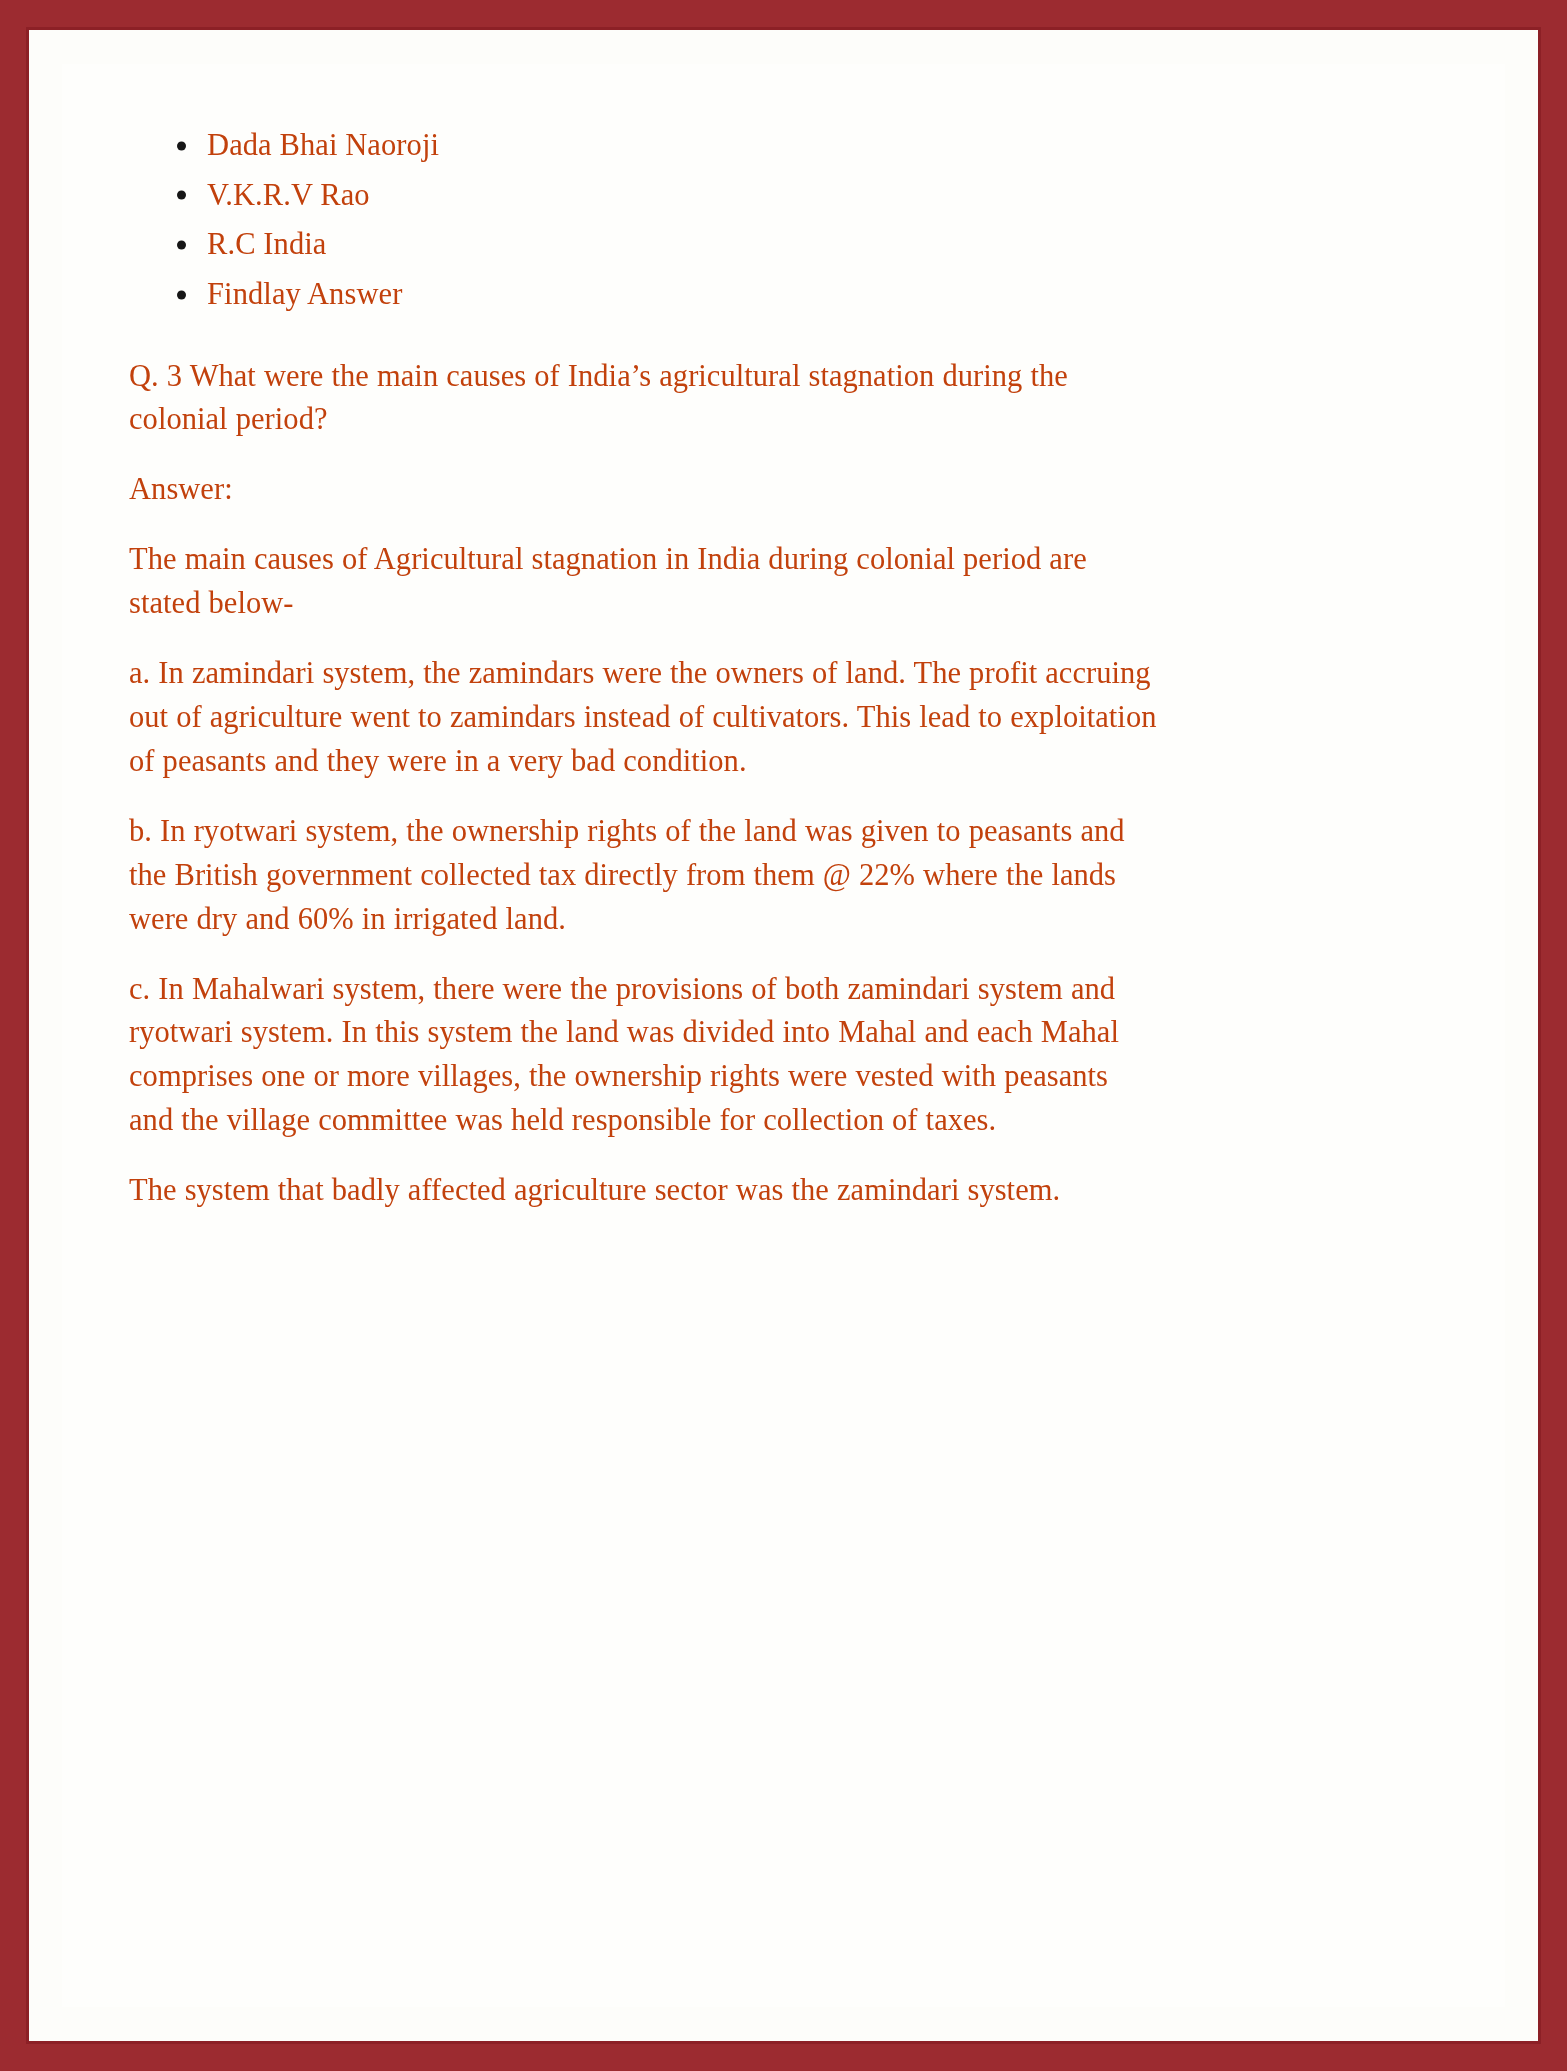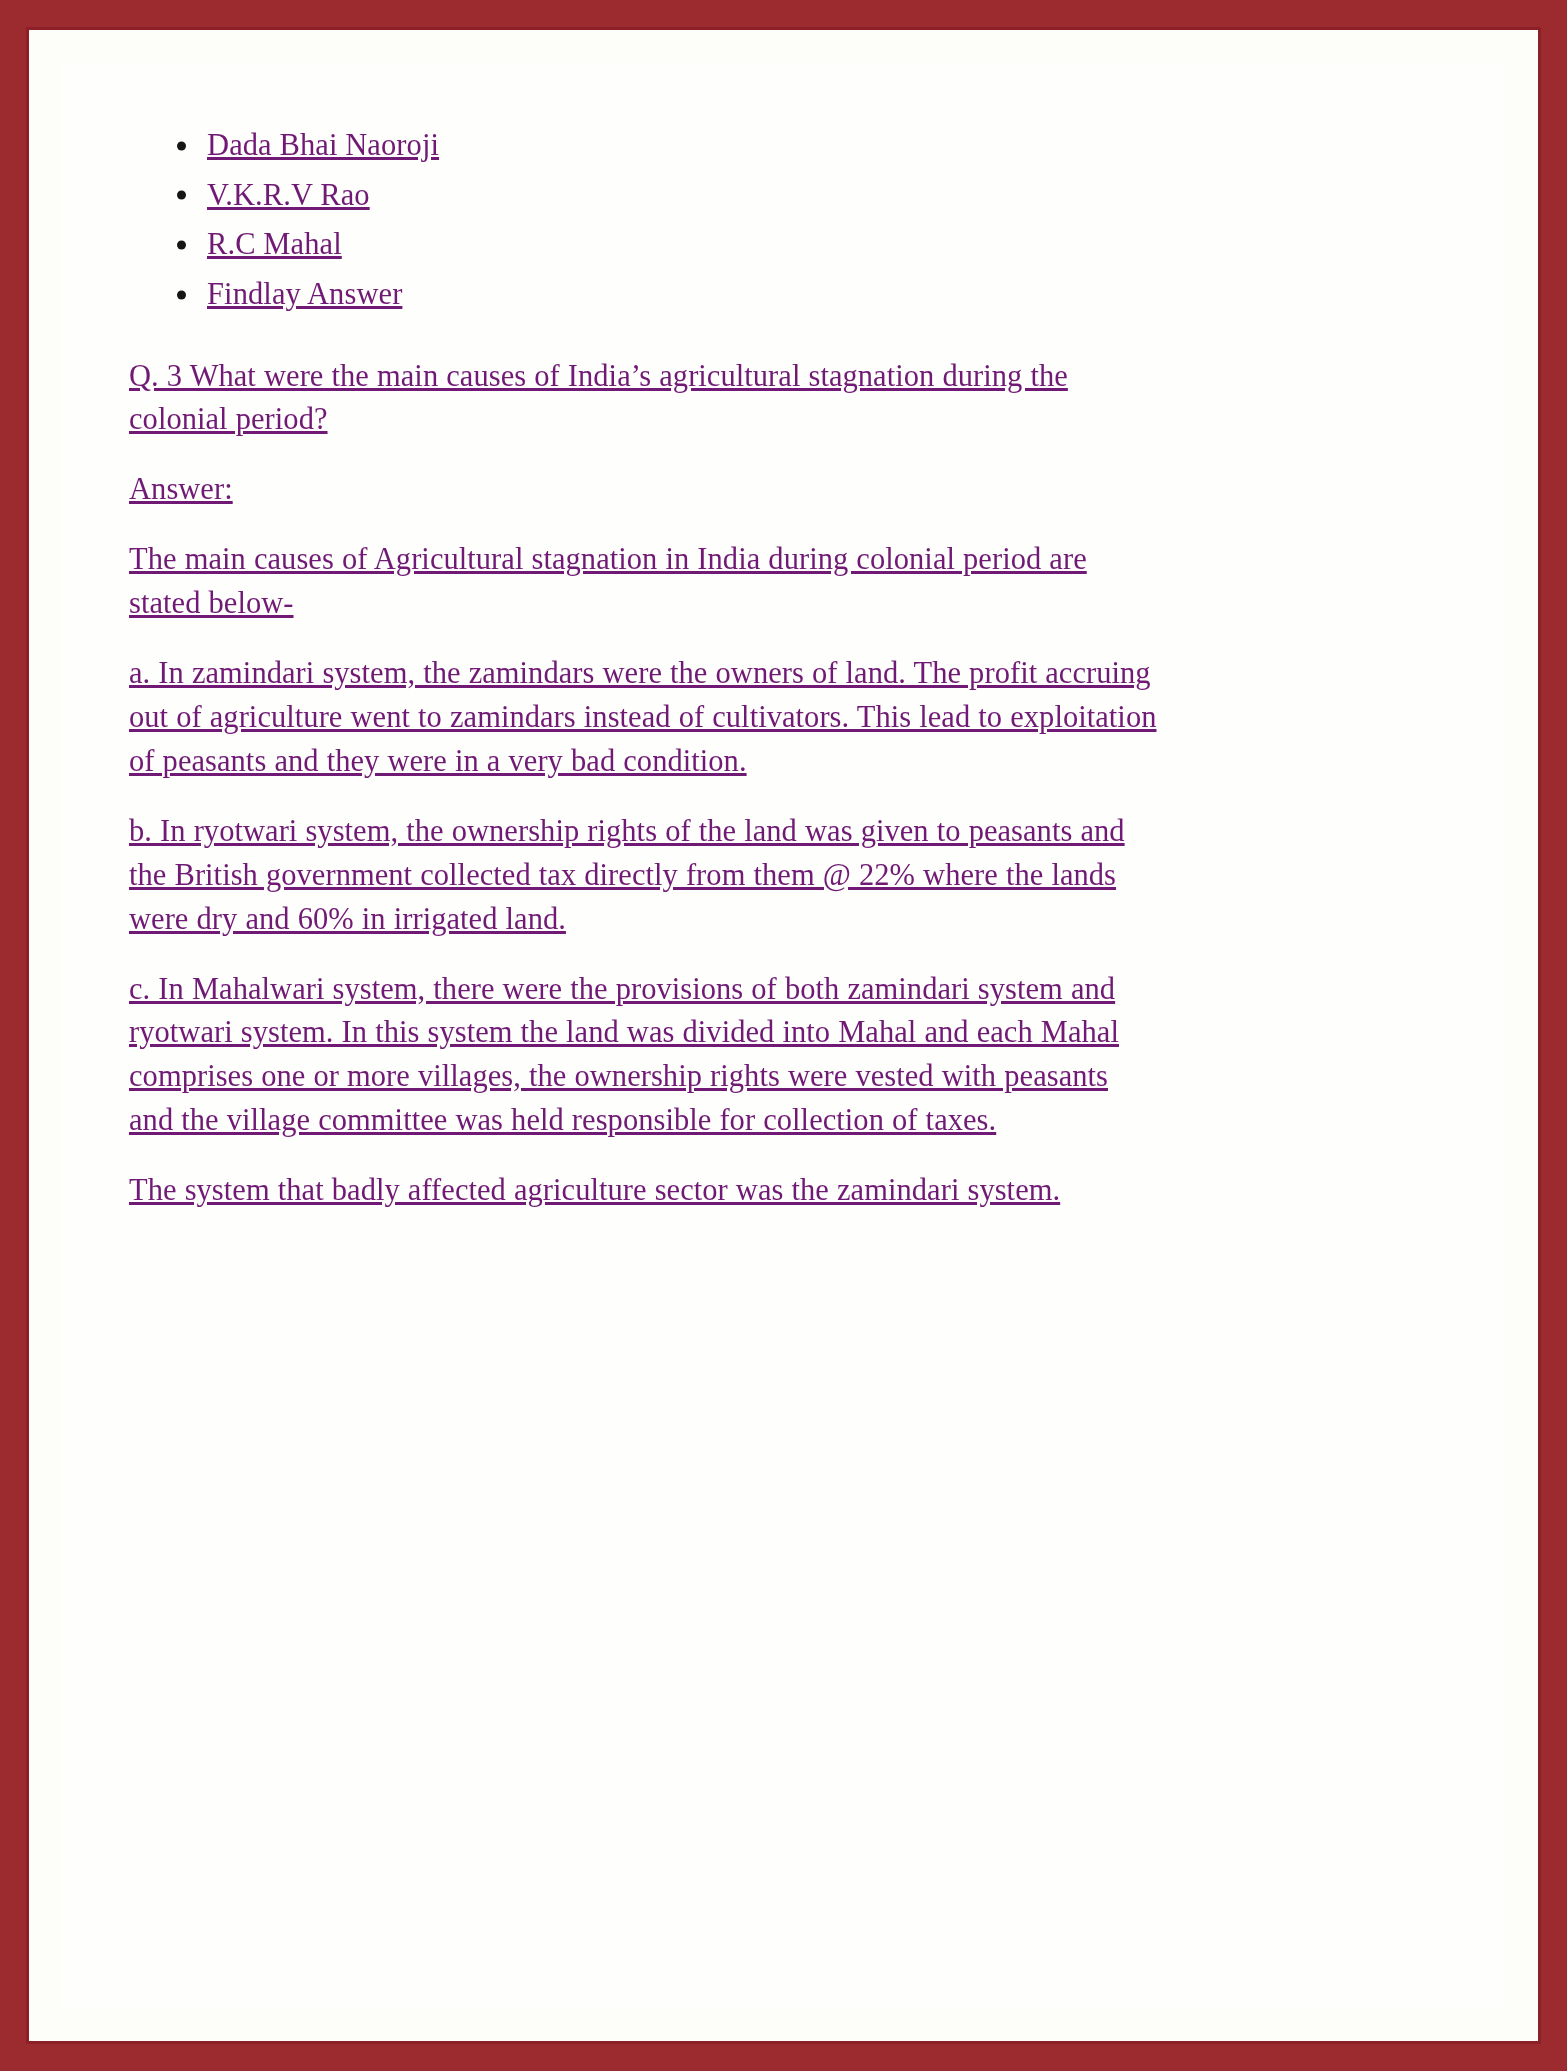--- a/index.html
+++ b/index.html
@@ -46,24 +46,23 @@
     background: #fefefc;
     box-sizing: border-box;
     overflow: hidden;
   }
 
   .content {
     position: absolute;
     left: 67px;
     top: 62px;
     width: 1030px;
-    color: #701a75;
+    color: #c2410c;
     font-size: 30.5px;
     line-height: 1.43;
-    text-decoration: underline;
   }
 
   ul.econ-list {
     list-style: none;
     margin: 0 0 0 0;
     padding: 0;
   }
   ul.econ-list li {
     position: relative;
     padding-left: 78px;
@@ -108,21 +107,21 @@
           <li>
             <span class="bullet-dot"></span>
             <span>Dada Bhai Naoroji</span>
           </li>
           <li>
             <span class="bullet-dot"></span>
             <span>V.K.R.V Rao</span>
           </li>
           <li>
             <span class="bullet-dot"></span>
-            <span>R.C Mahal</span>
+            <span>R.C India</span>
           </li>
           <li>
             <span class="bullet-dot"></span>
             <span>Findlay Answer</span>
           </li>
         </ul>
 
         <div class="spacer-after-list"></div>
 
         <p class="para">Q. 3 What were the main causes of India’s agricultural stagnation during the colonial period?</p>

